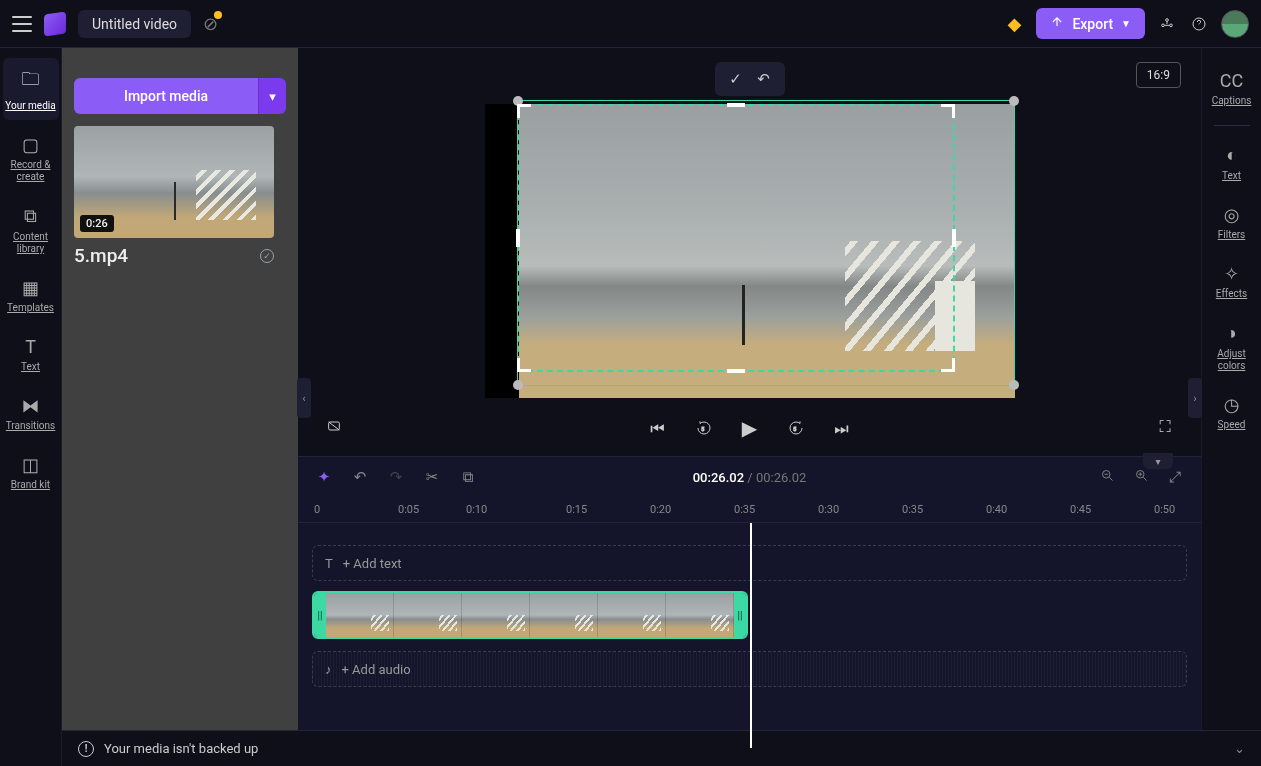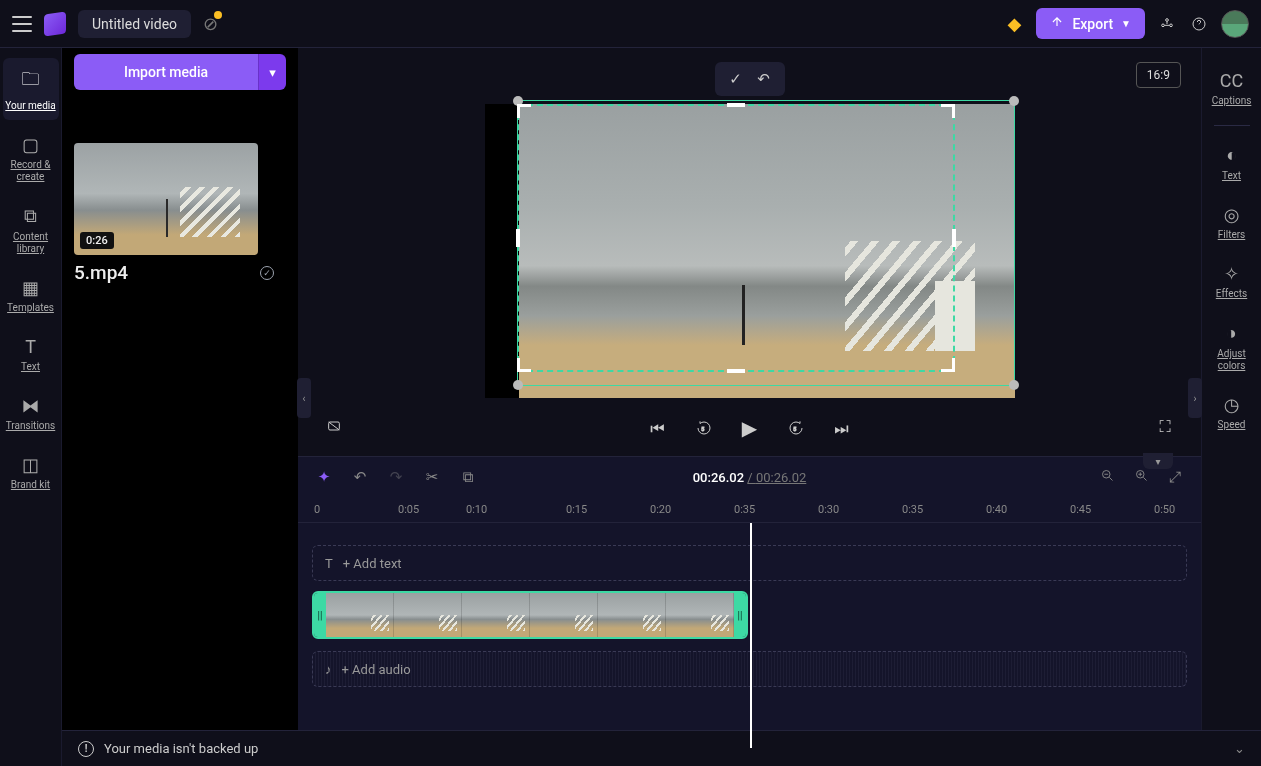--- a/index.html
+++ b/index.html
@@ -40,26 +40,26 @@
   .main { flex:1; display:flex; min-height:0;}
 
   
   .left-rail { width:62px; background:#0f0f1a; display:flex; flex-direction:column; align-items:center; padding-top:10px; gap:6px; border-right:1px solid #1a1a2e;}
   .rail-item { width:56px; display:flex; flex-direction:column; align-items:center; gap:4px; padding:8px 2px; border-radius:6px; cursor:pointer; color:#aaa;}
   .rail-item.active { background:#1a1a2e; color:#fff;}
   .rail-item .lbl { font-size:10px; text-align:center; line-height:1.2;text-decoration:underline;}
   .rail-icon { font-size:18px;}
 
   
-  .media-panel { width:236px; background:#000000; display:flex; flex-direction:column; padding:6px 12px; gap:12px; position:relative;}
+  .media-panel { width:236px; background:#404040; display:flex; flex-direction:column; padding:30px 12px; gap:12px; position:relative;}
   .import-btn { display:flex; align-items:stretch;}
   .import-main { flex:1; background:#8b5cf6; color:#fff; font-weight:500; font-size:14px; display:flex; align-items:center; justify-content:center; padding:10px; border-radius:6px 0 0 6px; cursor:pointer;}
   .import-caret { width:28px; background:#7c3aed; display:flex; align-items:center; justify-content:center; border-radius:0 6px 6px 0; cursor:pointer; color:#fff; border-left:1px solid rgba(0,0,0,.15);}
   .media-thumb { width:200px;}
-  .thumb-box { width:184px; height:112px; border-radius:4px; background: linear-gradient(180deg,#9ca2a4 0%,#b0b6b7 45%,#888e8f 60%,#c2a877 82%,#c2a877 100%); position:relative; overflow:hidden;margin-top:41px;}
+  .thumb-box { width:200px; height:112px; border-radius:4px; background: linear-gradient(180deg,#9ca2a4 0%,#b0b6b7 45%,#888e8f 60%,#c2a877 82%,#c2a877 100%); position:relative; overflow:hidden;}
   .thumb-structure { position:absolute; right:18px; bottom:18px; width:60px; height:50px;}
   .thumb-structure::before{content:""; position:absolute; inset:0; background:repeating-linear-gradient(-45deg,#e8e8e0 0 4px,transparent 4px 10px);}
   .thumb-post { position:absolute; left:50%; bottom:18px; width:2px; height:38px; background:#2a2a2a;}
   .dur-badge { position:absolute; left:6px; bottom:6px; background:#111; color:#eee; font-size:11px; padding:2px 6px; border-radius:3px; font-weight:500;}
   .media-name-row { display:flex; justify-content:space-between; align-items:center; margin-top:6px;}
   .media-name { font-size:19px; color:#eee; font-weight:500;}
   .used-icon { width:14px; height:14px; border:1.5px solid #9ca3af; border-radius:50%; display:flex; align-items:center; justify-content:center; font-size:9px; color:#9ca3af;}
 
   
   .center { flex:1; display:flex; flex-direction:column; background:#0f0f1a; position:relative; min-width:0;}
@@ -107,21 +107,21 @@
   .timeline-collapse { position:absolute; right:28px; top:-4px; width:30px; height:16px; background:#1f1f33; border-radius:0 0 6px 6px; display:flex; align-items:center; justify-content:center; color:#999; font-size:10px; cursor:pointer;}
 
   
   .timeline { height:310px; background:#14142a; border-top:1px solid #23233a; display:flex; flex-direction:column; position:relative;}
   .tl-toolbar { height:40px; display:flex; align-items:center; padding:0 16px; gap:16px;}
   .tl-tool { color:#888; cursor:pointer; font-size:15px; width:20px; text-align:center;}
   .tl-tool.magic { color:#8b5cf6;}
   .tl-tool.disabled { opacity:.4; cursor:default;}
   .tl-time-center { position:absolute; left:50%; transform:translateX(-50%); font-size:13px;}
   .tl-time-cur { color:#fff; font-weight:500;}
-  .tl-time-tot { color:#777;text-decoration:underline;}
+  .tl-time-tot { color:#777;}
   .tl-zoom { margin-left:auto; display:flex; gap:14px;}
 
   .ruler { height:26px; display:flex; align-items:center; padding-left:16px; font-size:11px; color:#888; position:relative; border-bottom:1px solid #23233a;}
   .ruler-tick { position:absolute; top:6px;}
 
   .tracks { flex:1; padding:22px 14px 10px; display:flex; flex-direction:column; gap:10px; position:relative; overflow:hidden;}
   .playhead { position:absolute; top:0; bottom:8px; width:2px; background:#fff; left:calc(14px + 746px); z-index:4;}
   .playhead::before{content:""; position:absolute; top:-30px; left:-5px; width:12px; height:14px; background:#fff; border-radius:2px 2px 6px 6px;}
   .track { height:36px; border:1px dashed #3a3a55; border-radius:6px; display:flex; align-items:center; padding:0 12px; gap:10px; color:#999; font-size:13px; cursor:pointer;}
   .track.audio { background: repeating-linear-gradient(90deg, transparent 0 2px, rgba(120,120,150,.1) 2px 3px);}

